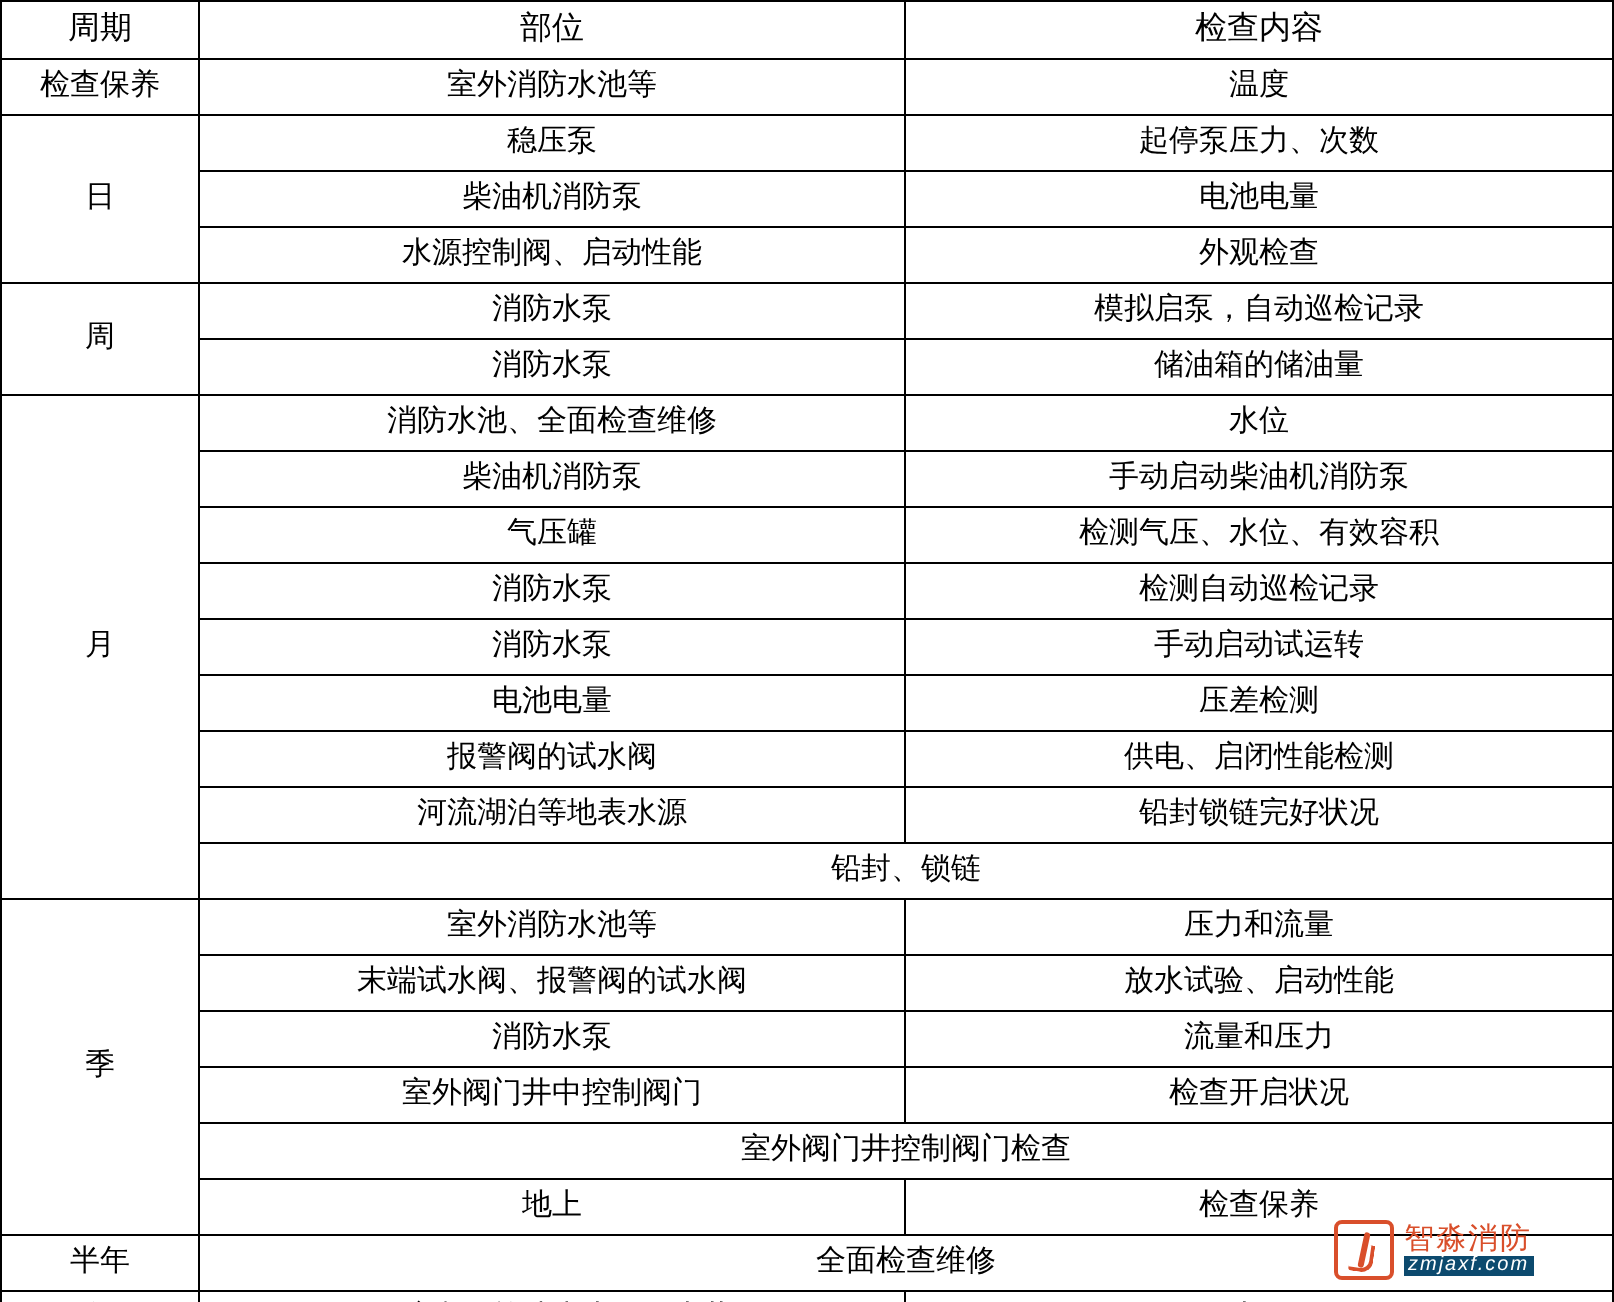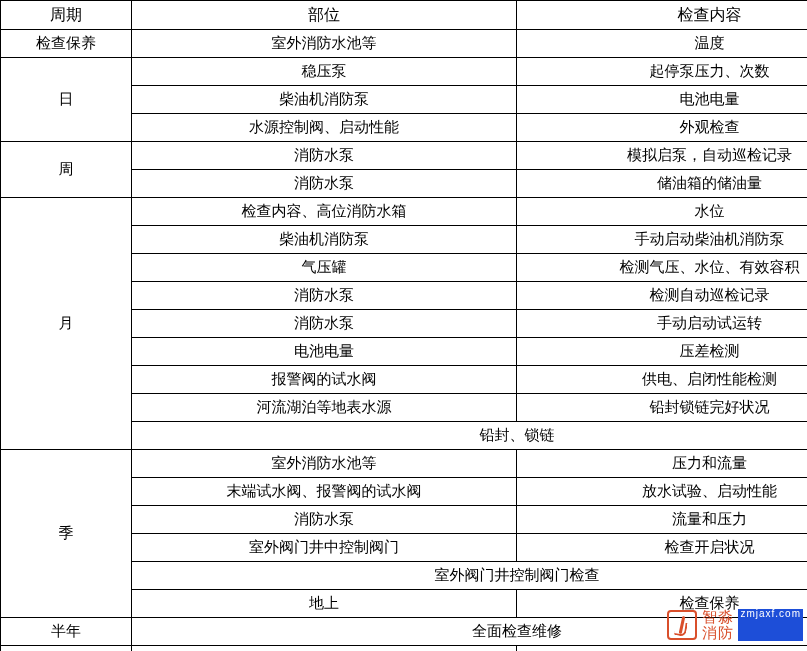--- a/index.html
+++ b/index.html
@@ -26,21 +26,21 @@
     width: 805px;
     margin: 0;
     table-layout: fixed;
   }
   table.insp td, table.insp th {
     border: 1px solid #000000;
     text-align: center;
     vertical-align: middle;
     font-size: 15px;
     font-weight: normal;
-    padding: 1px 16px;
+    padding: 1px 0;
     line-height: 1.15;
     white-space: nowrap;
     overflow: hidden;
   }
   table.insp th {
     font-size: 16px;
     height: 26px;
   }
   td.cycle, th.cycle { width: 98px; }
   td.part, th.part { width: 352px; }
@@ -87,38 +87,39 @@
     width: 10px;
     height: 12px;
     border: 2px solid #d94f2b;
     border-top: none;
     border-left: none;
     transform: translateX(-60%) rotate(8deg);
     border-radius: 0 0 6px 2px;
   }
   .logo-text {
     display: flex;
-    flex-direction: row;
+    flex-direction: column;
     justify-content: flex-start;
     line-height: 1.05;
   }
   .logo-title {
     font-size: 15px;
     color: #d94f2b;
     font-family: "Liberation Sans", "DejaVu Sans", sans-serif;
     letter-spacing: 1px;
   }
   .logo-sub {
     font-size: 10px;
     color: #ffffff;
-    background: #1d4ed8;
+    background: #0c4a6e;
     font-family: "Liberation Sans", "DejaVu Sans", sans-serif;
     letter-spacing: 1px;
     padding: 0 2px;
     text-align: center;
+    font-style: italic;
   }
 </style>
 </head>
 <body>
 
 <div class="sheet">
   <table class="insp">
     <thead>
       <tr>
         <th class="cycle">周期</th>
@@ -149,21 +150,21 @@
           <td class="cycle" rowspan="2">周</td>
           <td class="part">消防水泵</td>
           <td class="content">模拟启泵，自动巡检记录</td>
         </tr>
         <tr class="datarow">
           <td class="part">消防水泵</td>
           <td class="content">储油箱的储油量</td>
         </tr>
         <tr class="datarow">
           <td class="cycle" rowspan="9">月</td>
-          <td class="part">检查内容、高位消防水箱</td>
+          <td class="part">消防水池、全面检查维修</td>
           <td class="content">水位</td>
         </tr>
         <tr class="datarow">
           <td class="part">柴油机消防泵</td>
           <td class="content">手动启动柴油机消防泵</td>
         </tr>
         <tr class="datarow">
           <td class="part">气压罐</td>
           <td class="content">检测气压、水位、有效容积</td>
         </tr>

